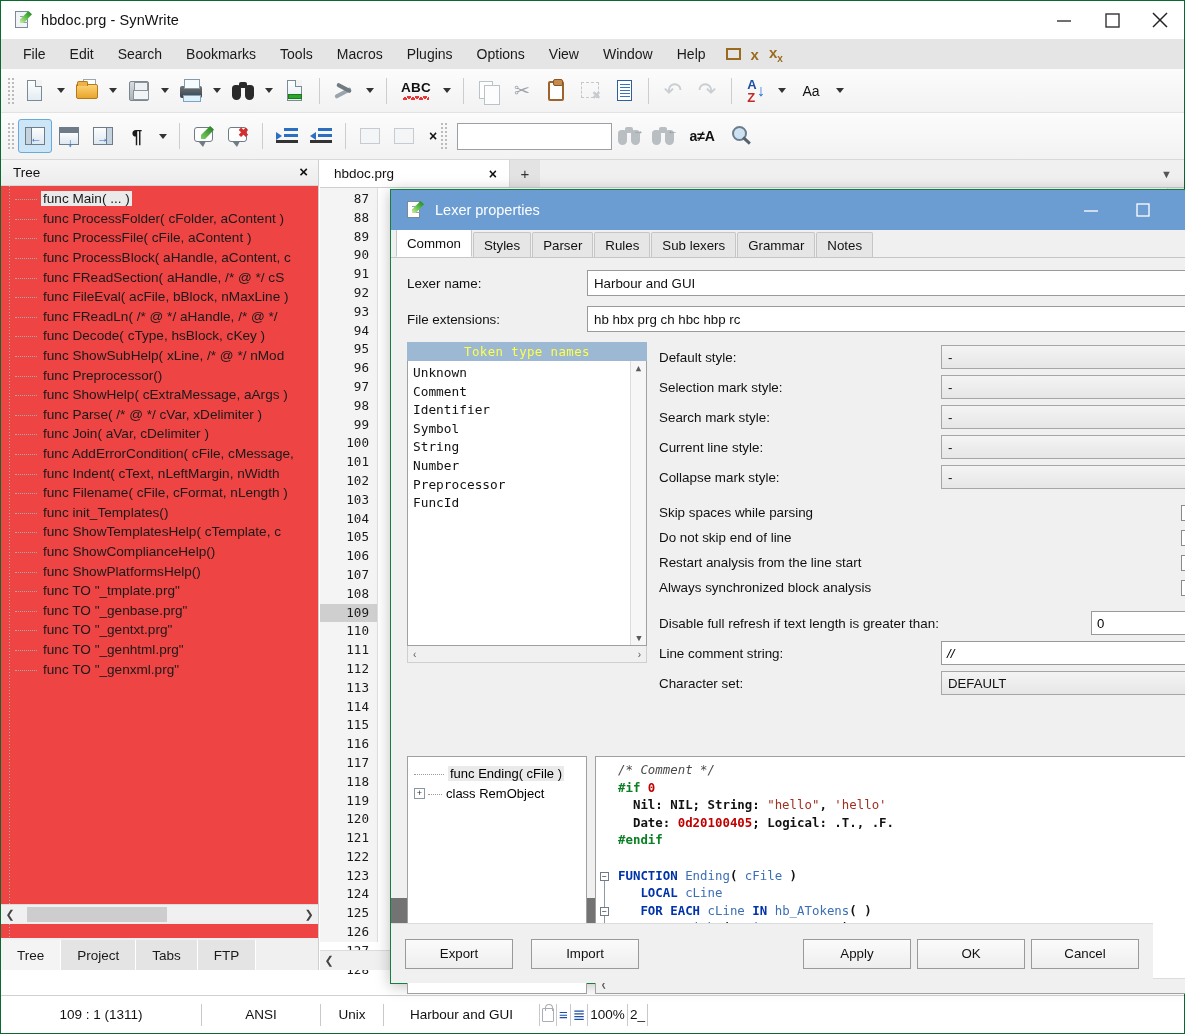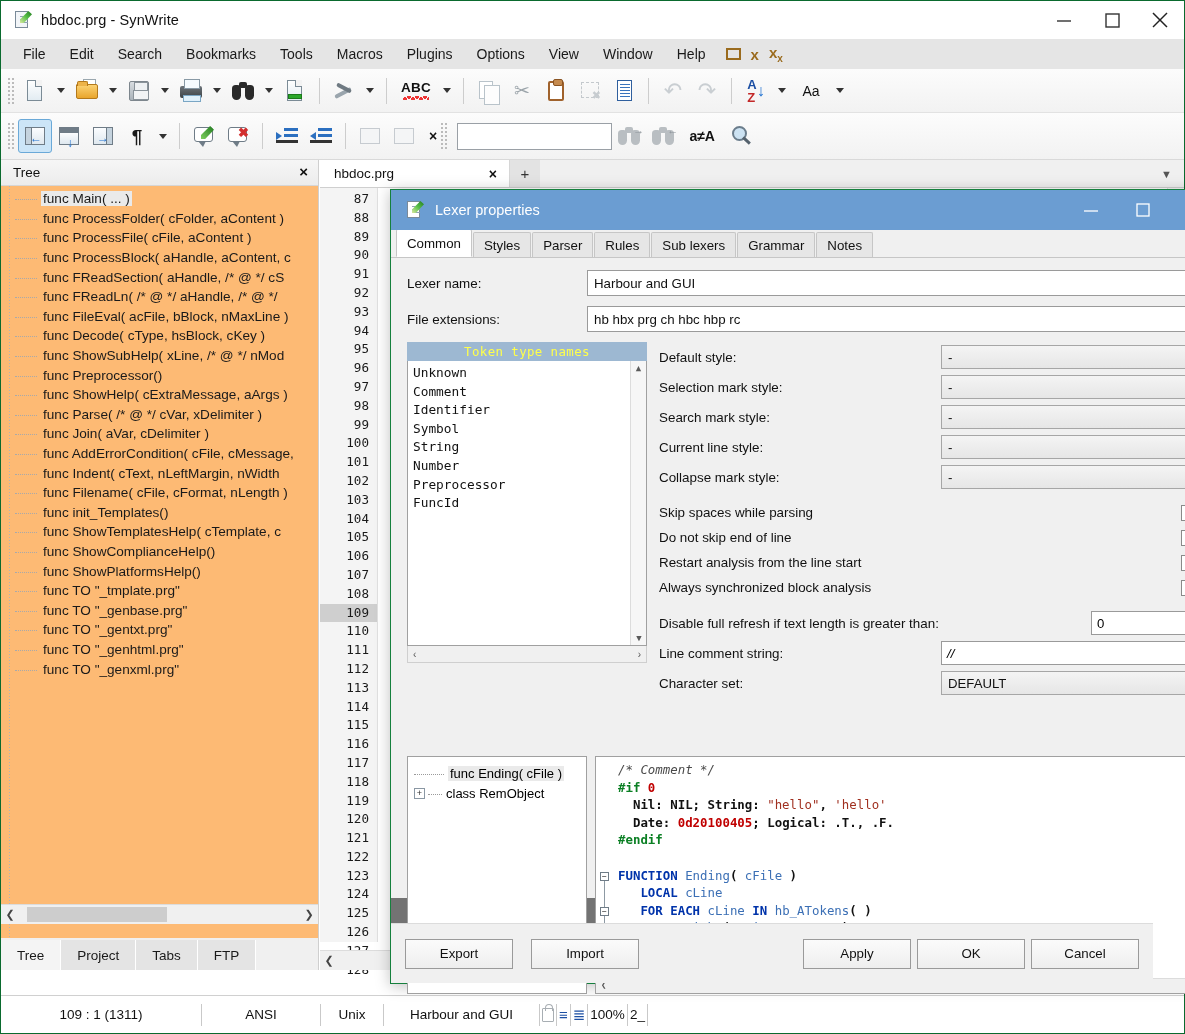--- a/index.html
+++ b/index.html
@@ -200,21 +200,21 @@
     position:absolute; left:0; top:159px; width:318px; height:810px;
     background:#ffffff; border-right:1px solid #cfcfcf;
   }
   .tree-header {
     height: 26px; background: linear-gradient(#f6f6f6,#ececec);
     border-bottom:1px solid #d6d6d6;
     display:flex; align-items:center; padding-left:12px; position:relative;
   }
   .tree-header .ttl { font-size:13.5px; color:#111; }
   .tree-header .cls { position:absolute; right:10px; top:3px; font-size:15px; font-weight:700; color:#111; }
-  .tree-body { position:relative; height: 756px; overflow:hidden; padding-top:3px; background:#fdba74;}
+  .tree-body { position:relative; height: 756px; overflow:hidden; padding-top:3px; background:#ef4444;}
   .tnode {
     height: 19.6px; display:flex; align-items:center; font-size:13.6px; color:#1a1a1a;
     padding-left: 14px; white-space: nowrap;
   }
   .tnode.sel .tlabel { background:#eaeaea; }
   .tdash {
     width: 22px; flex:none; color:#9a9a9a; font-size:11px; letter-spacing:0px;
     border-bottom: 1px dotted #a9a9a9; height:1px; margin-right:4px; margin-top:2px;
   }
   .tguide {
@@ -707,25 +707,25 @@
       <div class="tnode">
           <span class="tdash"></span>
           <span class="tlabel">func ProcessBlock( aHandle, aContent, c</span>
         </div>
       <div class="tnode">
           <span class="tdash"></span>
           <span class="tlabel">func FReadSection( aHandle, /* @ */ cS</span>
         </div>
       <div class="tnode">
           <span class="tdash"></span>
+          <span class="tlabel">func FileEval( acFile, bBlock, nMaxLine )</span>
+        </div>
+      <div class="tnode">
+          <span class="tdash"></span>
           <span class="tlabel">func FReadLn( /* @ */ aHandle, /* @ */</span>
-        </div>
-      <div class="tnode">
-          <span class="tdash"></span>
-          <span class="tlabel">func FileEval( acFile, bBlock, nMaxLine )</span>
         </div>
       <div class="tnode">
           <span class="tdash"></span>
           <span class="tlabel">func Decode( cType, hsBlock, cKey )</span>
         </div>
       <div class="tnode">
           <span class="tdash"></span>
           <span class="tlabel">func ShowSubHelp( xLine, /* @ */ nMod</span>
         </div>
       <div class="tnode">

